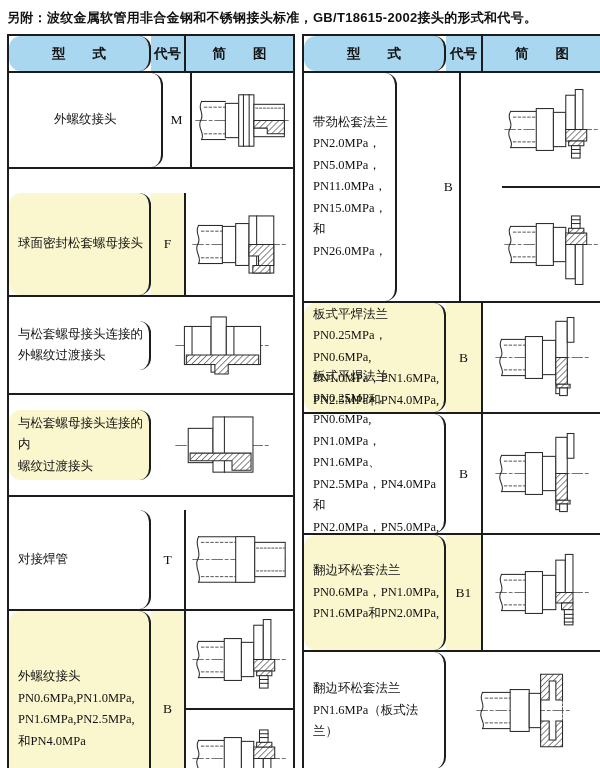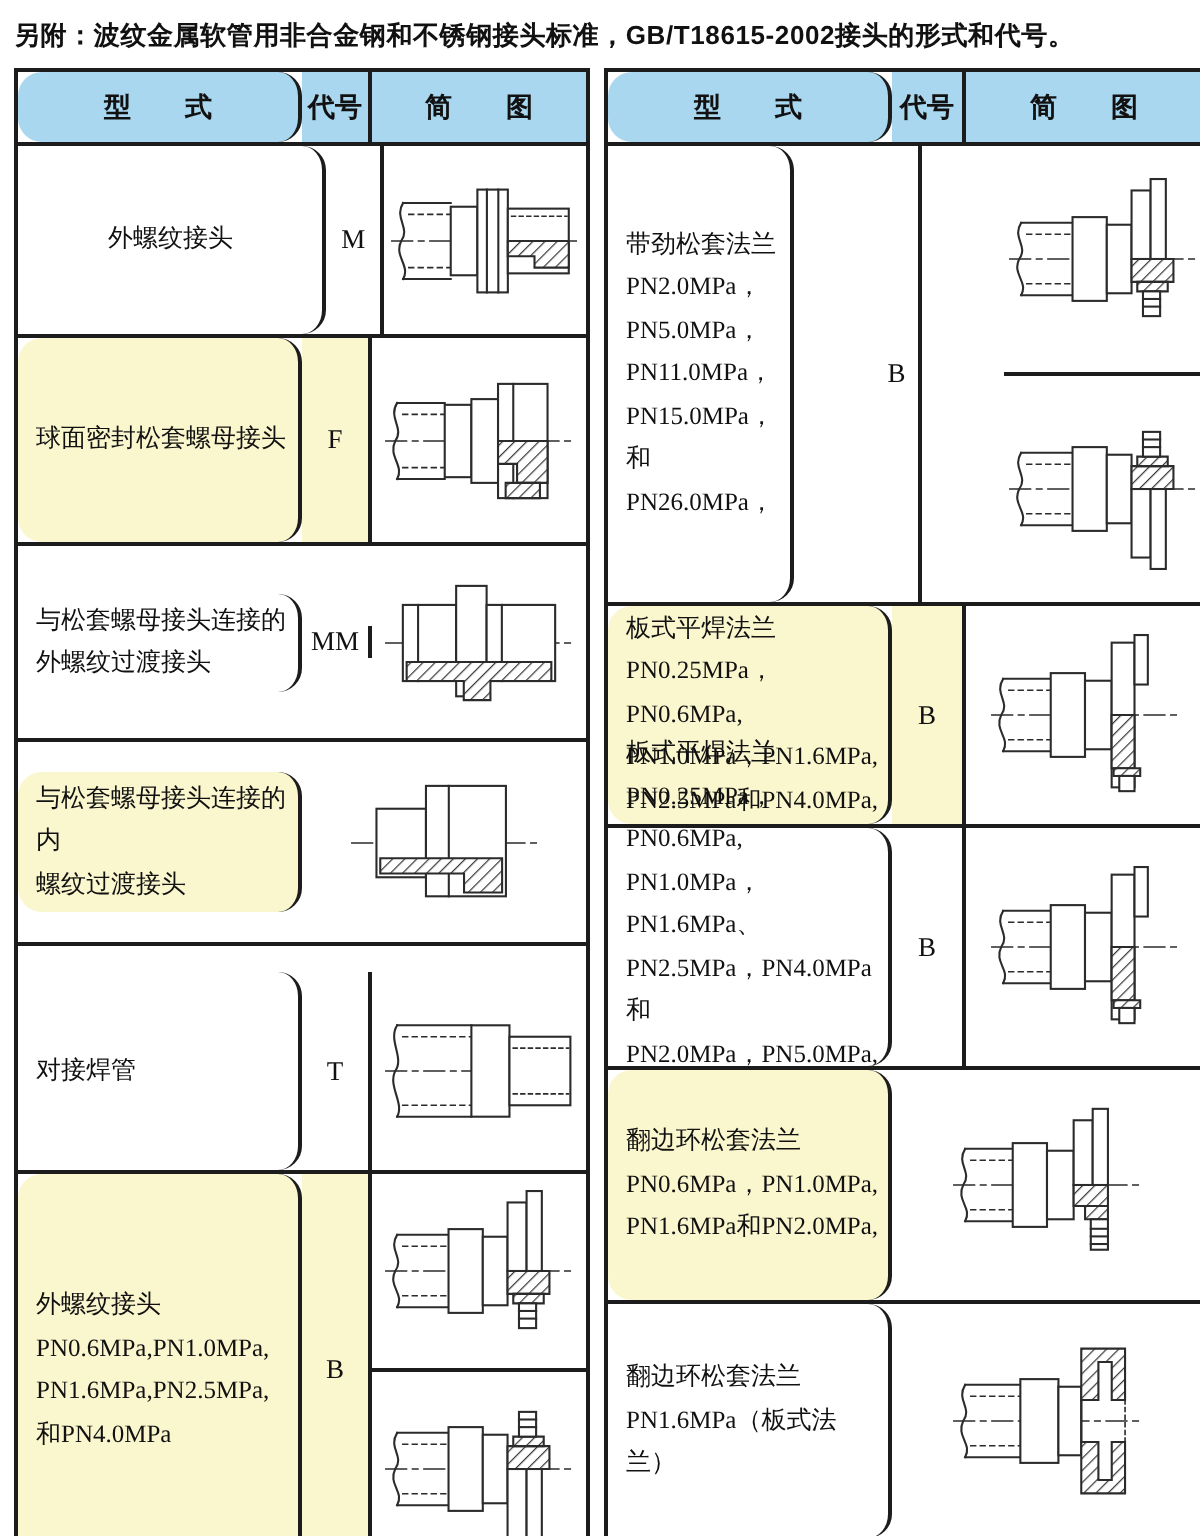--- a/index.html
+++ b/index.html
@@ -27,21 +27,21 @@
   .code{width:35px;justify-content:center;font-size:13.5px;}
   .tbl.right .code{width:37px;}
   .diag{flex:1;justify-content:center;padding:1px;background:#fff;}
   .diag.split{flex-direction:column;padding:0;align-items:stretch;}
   .diag .sub{flex:1;display:flex;align-items:center;justify-content:center;border-bottom:2px solid var(--bd);}
   .diag .sub:last-child{border-bottom:none;}
   .row.hl .type,.row.hl .code{background:var(--hl);}
   .head .cell{background:var(--hdr);justify-content:center;font-weight:600;font-size:13.5px;padding:0;}
   
   .head{height:35px;}
-  .l1{height:94px;padding-left:36px;}.l2{height:102px;}.l3{height:96px;align-items:center;}.l4{height:100px;align-items:center;}.l5{height:99px;margin-top:13px;}.l6{height:196px;}
+  .l1{height:94px;padding-left:36px;}.l2{height:102px;margin-top:24px;}.l3{height:96px;align-items:center;}.l4{height:100px;align-items:center;}.l5{height:99px;margin-top:13px;}.l6{height:196px;}
   .r1{height:228px;gap:41px;}.r2{height:109px;}.r3{height:119px;}.r4{height:115px;}.r5{height:117px;}
 </style>
 </head>
 <body style="--hdr: #a9d7ef; --hl: #faf6cd; --bd: #1c1c1c;">
 
 <div class="title">另附：波纹金属软管用非合金钢和不锈钢接头标准，GB/T18615-2002接头的形式和代号。</div>
 
 <div class="tables">
 
   <div class="tbl left">
@@ -108,21 +108,20 @@
             <polygon points="66,66 84,66 84,74 66,74" fill="url(#hx)"></polygon>
           </svg>
         </div>
     </div>
 
     <div class="row l3">
       <div class="cell type">
           <span>与松套螺母接头连接的
 外螺纹过渡接头</span>
         </div>
-      <div class="cell code">MM</div>
       <div class="cell diag">
           <svg viewBox="0 0 104 88" width="99" height="85" fill="none" stroke="#2b2b2b" stroke-width="1.1" stroke-linecap="square">
             <defs>
               <pattern id="hx" patternUnits="userSpaceOnUse" width="4.5" height="4.5" patternTransform="rotate(45)">
                 <rect width="4.5" height="4.5" fill="#fff" stroke="none"></rect>
                 <line x1="0" y1="0" x2="0" y2="4.5" stroke="#3a3a3a" stroke-width="1.3"></line>
               </pattern>
             </defs>
             <line x1="3" y1="44" x2="101" y2="44" stroke-width="0.7" stroke-dasharray="11 3 3 3"></line>
             <rect x="12" y="24" width="28" height="40" fill="#fff"></rect>
@@ -383,20 +382,21 @@
           </svg>
         </div>
     </div>
 
     <div class="row r4 hl">
       <div class="cell type">
           <span>翻边环松套法兰
 PN0.6MPa，PN1.0MPa,
 PN1.6MPa和PN2.0MPa,</span>
         </div>
+      <div class="cell code">B1</div>
       <div class="cell diag">
           <svg viewBox="0 0 104 88" width="99" height="85" fill="none" stroke="#2b2b2b" stroke-width="1.1" stroke-linecap="square">
             <defs>
               <pattern id="hx" patternUnits="userSpaceOnUse" width="4.5" height="4.5" patternTransform="rotate(45)">
                 <rect width="4.5" height="4.5" fill="#fff" stroke="none"></rect>
                 <line x1="0" y1="0" x2="0" y2="4.5" stroke="#3a3a3a" stroke-width="1.3"></line>
               </pattern>
             </defs>
             <line x1="3" y1="44" x2="101" y2="44" stroke-width="0.7" stroke-dasharray="11 3 3 3"></line>
             <path d="M9 25 C4 33 13 37 8 44 C4 52 13 56 9 63" fill="none"></path>

